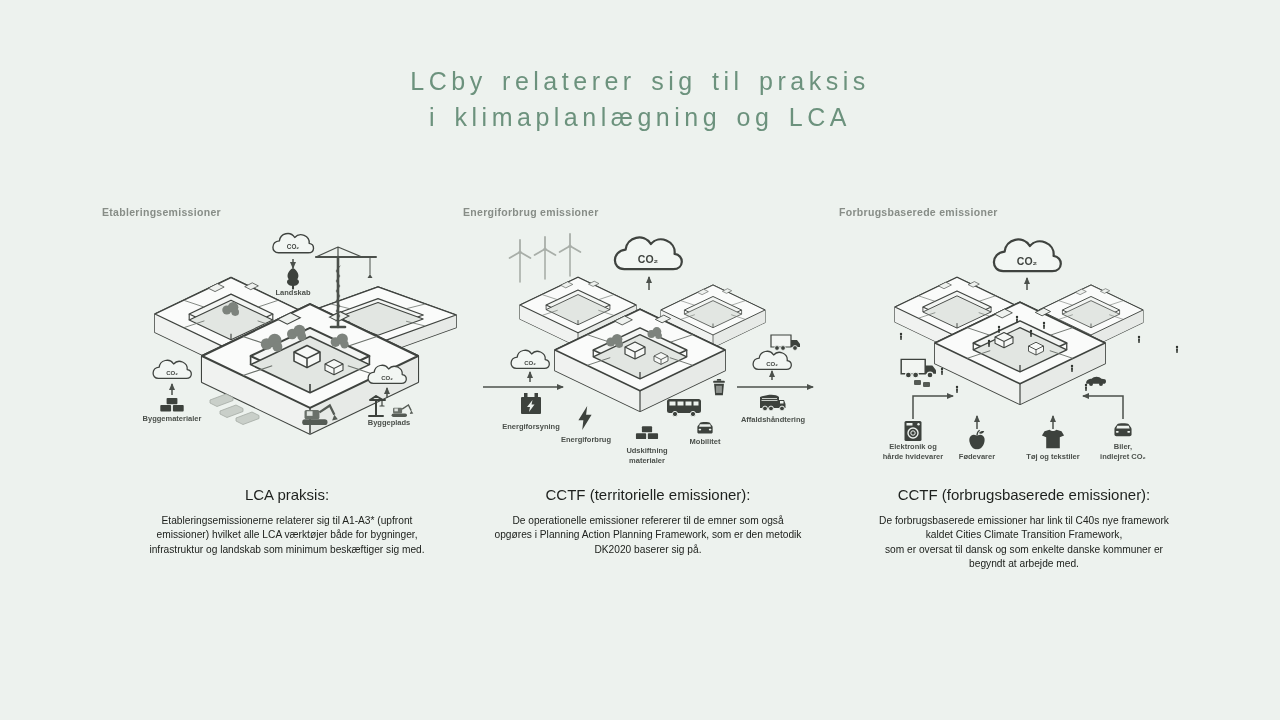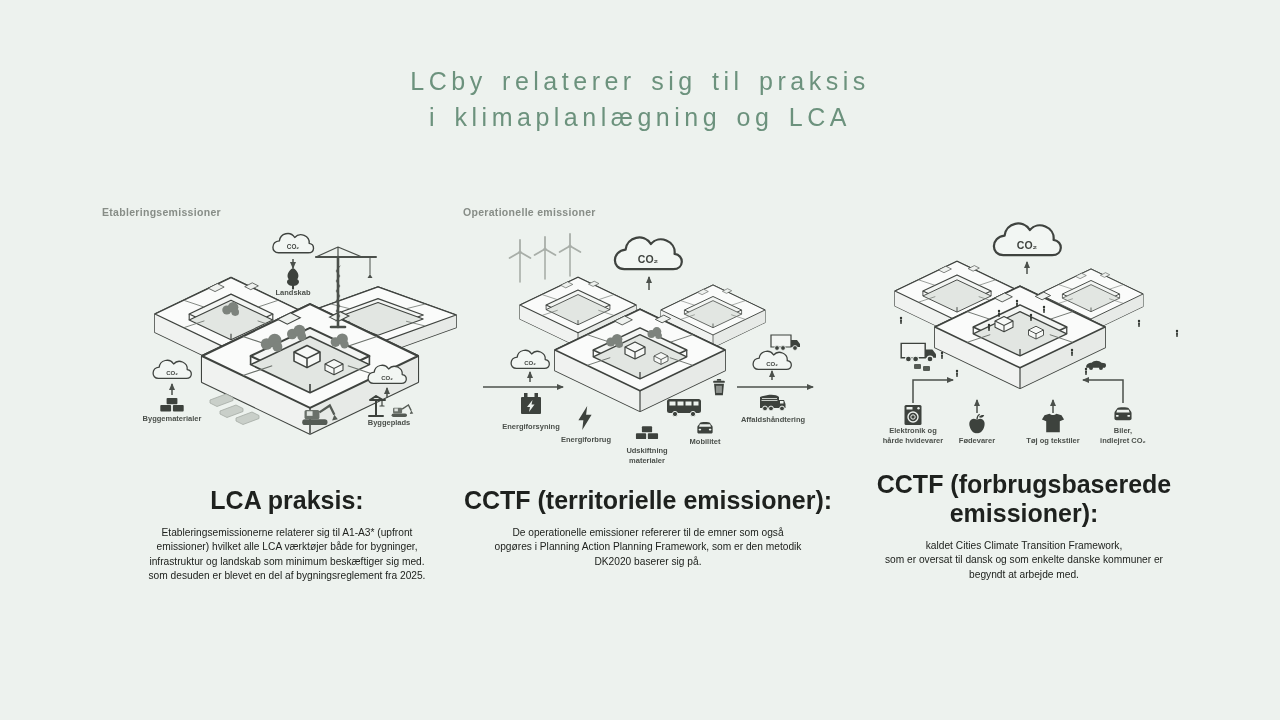--- a/index.html
+++ b/index.html
@@ -19,21 +19,21 @@
   #col1{left:102px}
   #col2{left:463px}
   #col3{left:839px}
   .caption{
     height:16px;text-align:left;
     font-size:10.5px;font-weight:700;letter-spacing:.3px;color:#878d87;
   }
   .illus{display:block;margin:0 auto}
   .heading{
     margin-top:14px;text-align:center;
-    font-size:25px;font-weight:700;color:#1e211e;
+    font-size:15px;font-weight:400;color:#1e211e;
   }
   .bodytext{margin-top:11px;text-align:center;font-size:10.2px;line-height:1.42;color:#20231f}
   svg text{font-family:"Liberation Sans","DejaVu Sans",sans-serif}
   .lbl{font-size:7.5px;font-weight:700;fill:#4b504b;text-anchor:middle}
   .co2{font-size:7.5px;font-weight:700;fill:#3f433f;text-anchor:middle}
   .arrow{stroke:#4b504b;stroke-width:1.5;fill:none}
 </style>
 </head>
 <body>
 
@@ -252,26 +252,25 @@
       <use href="#crane-mini" transform="translate(274,192)"></use>
       <use href="#excavator-icon" transform="translate(298,190) scale(0.7)"></use>
       <text class="lbl" x="287" y="203">Byggeplads</text>
     </svg>
 
     <div class="heading">LCA praksis:</div>
     <div class="bodytext">
       <div>Etableringsemissionerne relaterer sig til A1-A3* (upfront</div>
       <div>emissioner) hvilket alle LCA værktøjer både for bygninger,</div>
       <div>infrastruktur og landskab som minimum beskæftiger sig med.</div>
-      <div>som desuden er blevet en del af bygningsreglement fra 2025.</div>
     </div>
   </div>
 
   <div class="col" id="col2">
-    <div class="caption">Operationelle emissioner</div>
+    <div class="caption">Energiforbrug emissioner</div>
 
     <svg class="illus" width="370" height="250" viewBox="0 0 370 250">
       <use href="#turbine-icon" transform="translate(57,60)"></use>
       <use href="#turbine-icon" transform="translate(82,57)"></use>
       <use href="#turbine-icon" transform="translate(107,54)"></use>
 
       <use href="#blk-ring" transform="translate(115,83) scale(0.58)"></use>
       <use href="#blk-ring" transform="translate(250,88) scale(0.52)"></use>
       <use href="#blk-ring" transform="translate(177,128) scale(0.85)"></use>
       <use href="#treeclump" transform="translate(152,120) scale(0.7)"></use>
@@ -320,20 +319,21 @@
 
     <div class="heading">CCTF (territorielle emissioner):</div>
     <div class="bodytext">
       <div>De operationelle emissioner refererer til de emner som også</div>
       <div>opgøres i Planning Action Planning Framework, som er den metodik</div>
       <div>DK2020 baserer sig på.</div>
     </div>
   </div>
 
   <div class="col" id="col3">
+    <div class="caption">Forbrugsbaserede emissioner</div>
 
     <svg class="illus" width="370" height="250" viewBox="0 0 370 250">
       <use href="#blk-ring" transform="translate(118,85) scale(0.62)"></use>
       <use href="#blk-ring" transform="translate(252,88) scale(0.52)"></use>
       <use href="#blk-ring" transform="translate(181,121) scale(0.85)"></use>
       <use href="#ibox" transform="translate(165,115) scale(0.9)"></use>
       <use href="#ibox" transform="translate(197,124) scale(0.75)"></use>
 
       <use href="#person-icon" transform="translate(160,108) scale(0.9)"></use>
       <use href="#person-icon" transform="translate(178,98) scale(0.9)"></use>
@@ -374,19 +374,20 @@
       <use href="#tshirt-icon" transform="translate(214,217) scale(0.85)"></use>
       <text class="lbl" x="214" y="237">Tøj og tekstiler</text>
 
       <use href="#car-icon" transform="translate(284,208) scale(0.95)"></use>
       <text class="lbl" x="284" y="227">Biler,</text>
       <text class="lbl" x="284" y="237">indlejret CO₂</text>
     </svg>
 
     <div class="heading">CCTF (forbrugsbaserede emissioner):</div>
     <div class="bodytext">
+      <div>De forbrugsbaserede emissioner har link til C40s nye framework</div>
       <div>kaldet Cities Climate Transition Framework,</div>
       <div>som er oversat til dansk og som enkelte danske kommuner er</div>
       <div>begyndt at arbejde med.</div>
     </div>
   </div>
 
 </div>
 
 </body></html>

